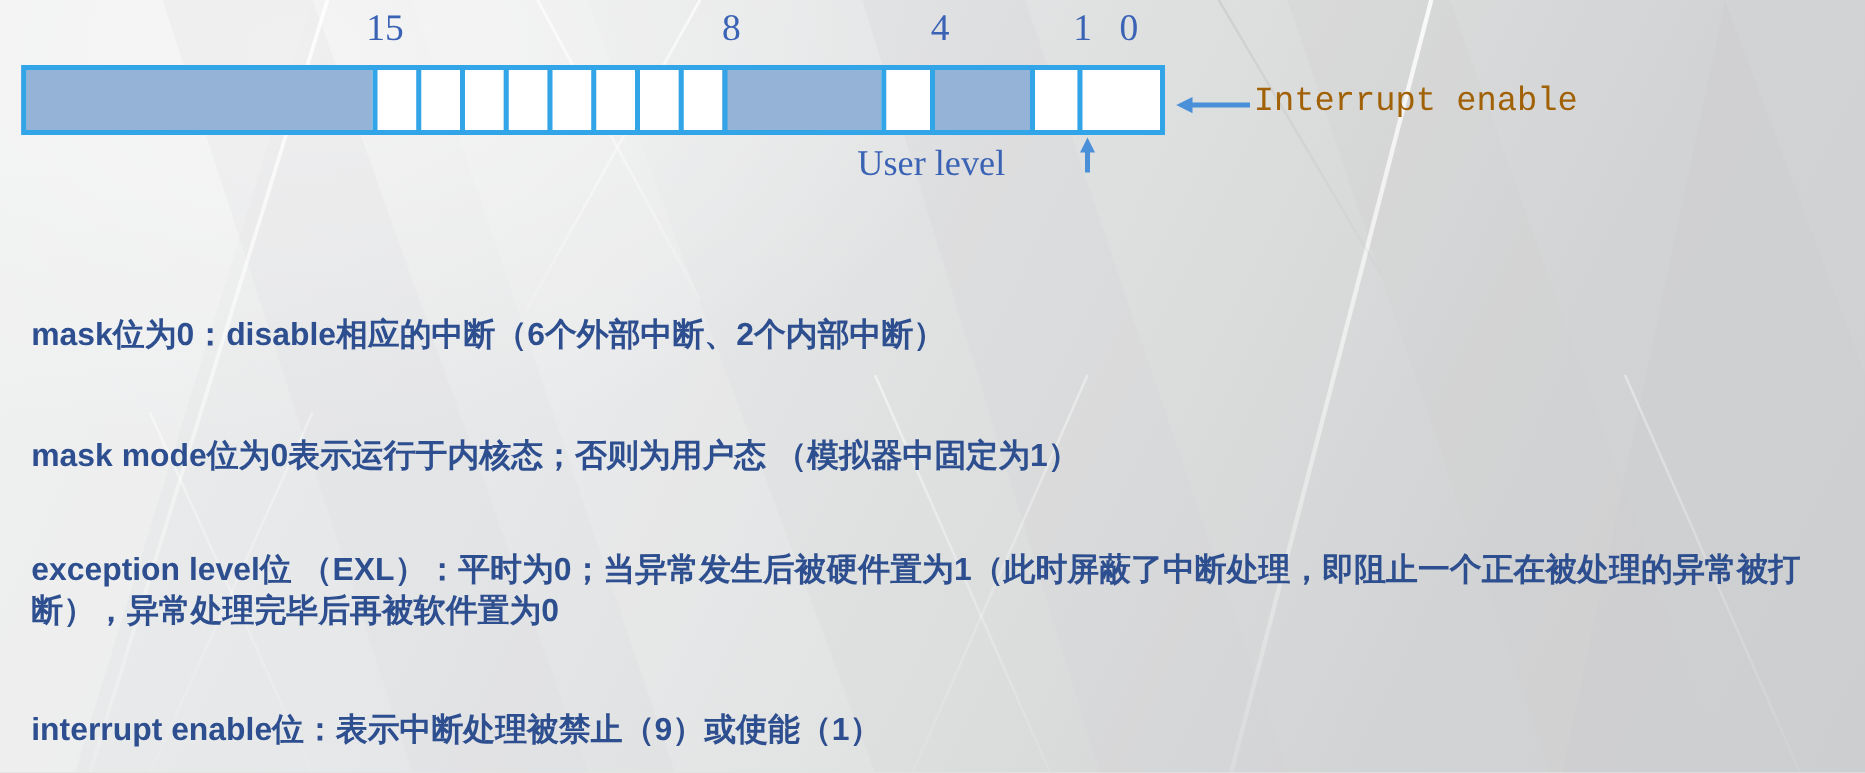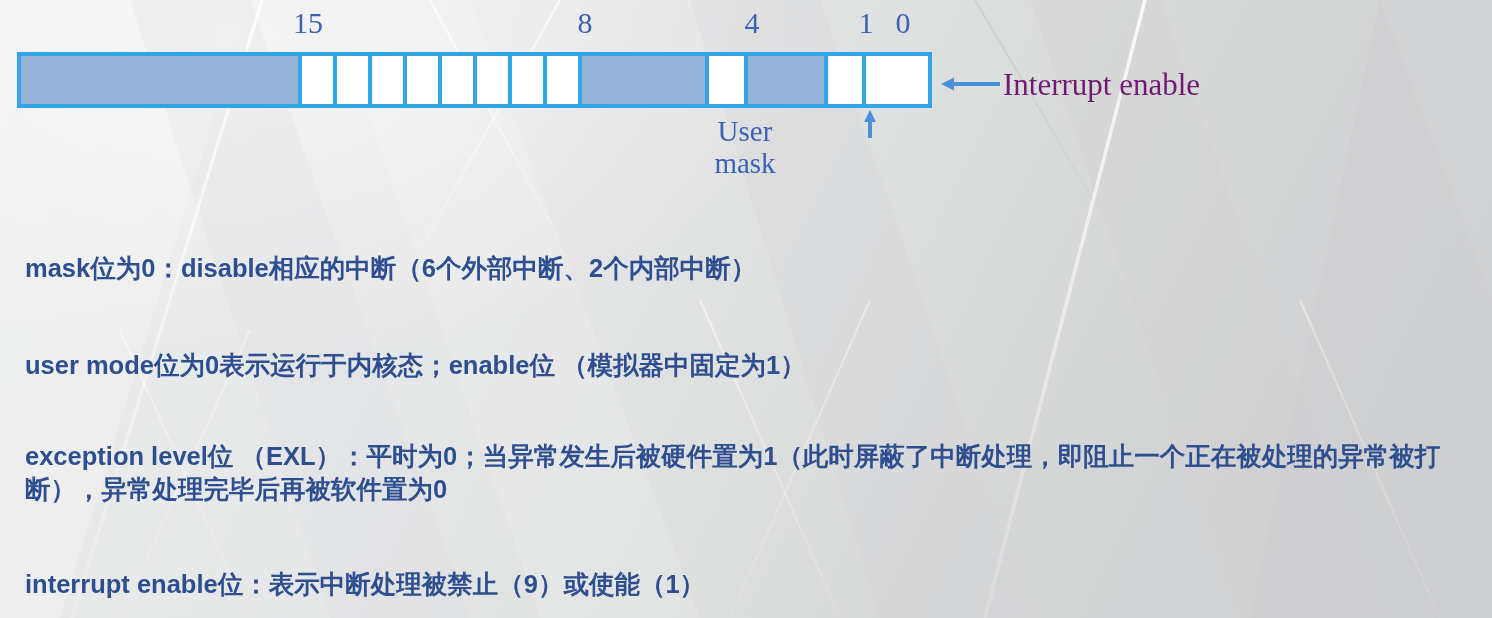--- a/index.html
+++ b/index.html
@@ -41,21 +41,21 @@
     position:absolute;
     color:#3b63b5;
     font-family:"Liberation Serif", serif;
     font-size:29px;
     line-height:1.1;
     text-align:center;
     transform:translateX(-50%);
   }
   #ie-label{
     position:absolute;left:1003px;top:69px;
-    color:#701a75;font-family:Liberation Serif, serif;font-size:31px;
+    color:#a16207;font-family:Liberation Mono, monospace;font-size:27px;
     line-height:1;white-space:nowrap;
   }
   
   .arrow-svg{position:absolute;overflow:visible;}
   
   #texts{position:absolute;left:0;top:0;width:1492px;height:618px;z-index:3;margin-top:16px;}
   .para{
     position:absolute;left:25px;
     color:#2e4f8f;
     font-family:"Liberation Sans", sans-serif;
@@ -137,24 +137,24 @@
     <polygon points="1,12 14,5.5 14,18.5" fill="#4a90d9"></polygon>
   </svg>
 
   <svg class="arrow-svg" style="left:860px;top:110px;width:20px;height:30px;" viewBox="0 0 20 30">
     <line x1="10" y1="28" x2="10" y2="9" stroke="#4a90d9" stroke-width="4"></line>
     <polygon points="10,0 4,12 16,12" fill="#4a90d9"></polygon>
   </svg>
 
 
   <div class="fieldlabel" style="left:745px;top:116px;width:120px;">User
-mask</div>
+level</div>
 
 
   <div id="ie-label">Interrupt enable</div>
 </div>
 
 <div id="texts">
   <div class="para" id="p1">mask位为0：disable相应的中断（6个外部中断、2个内部中断）</div>
-  <div class="para" id="p2">user mode位为0表示运行于内核态；enable位 （模拟器中固定为1）</div>
+  <div class="para" id="p2">mask mode位为0表示运行于内核态；否则为用户态 （模拟器中固定为1）</div>
   <div class="para" id="p3">exception level位 （EXL）：平时为0；当异常发生后被硬件置为1（此时屏蔽了中断处理，即阻止一个正在被处理的异常被打断），异常处理完毕后再被软件置为0</div>
   <div class="para" id="p4">interrupt enable位：表示中断处理被禁止（9）或使能（1）</div>
 </div>
 
 </body></html>

